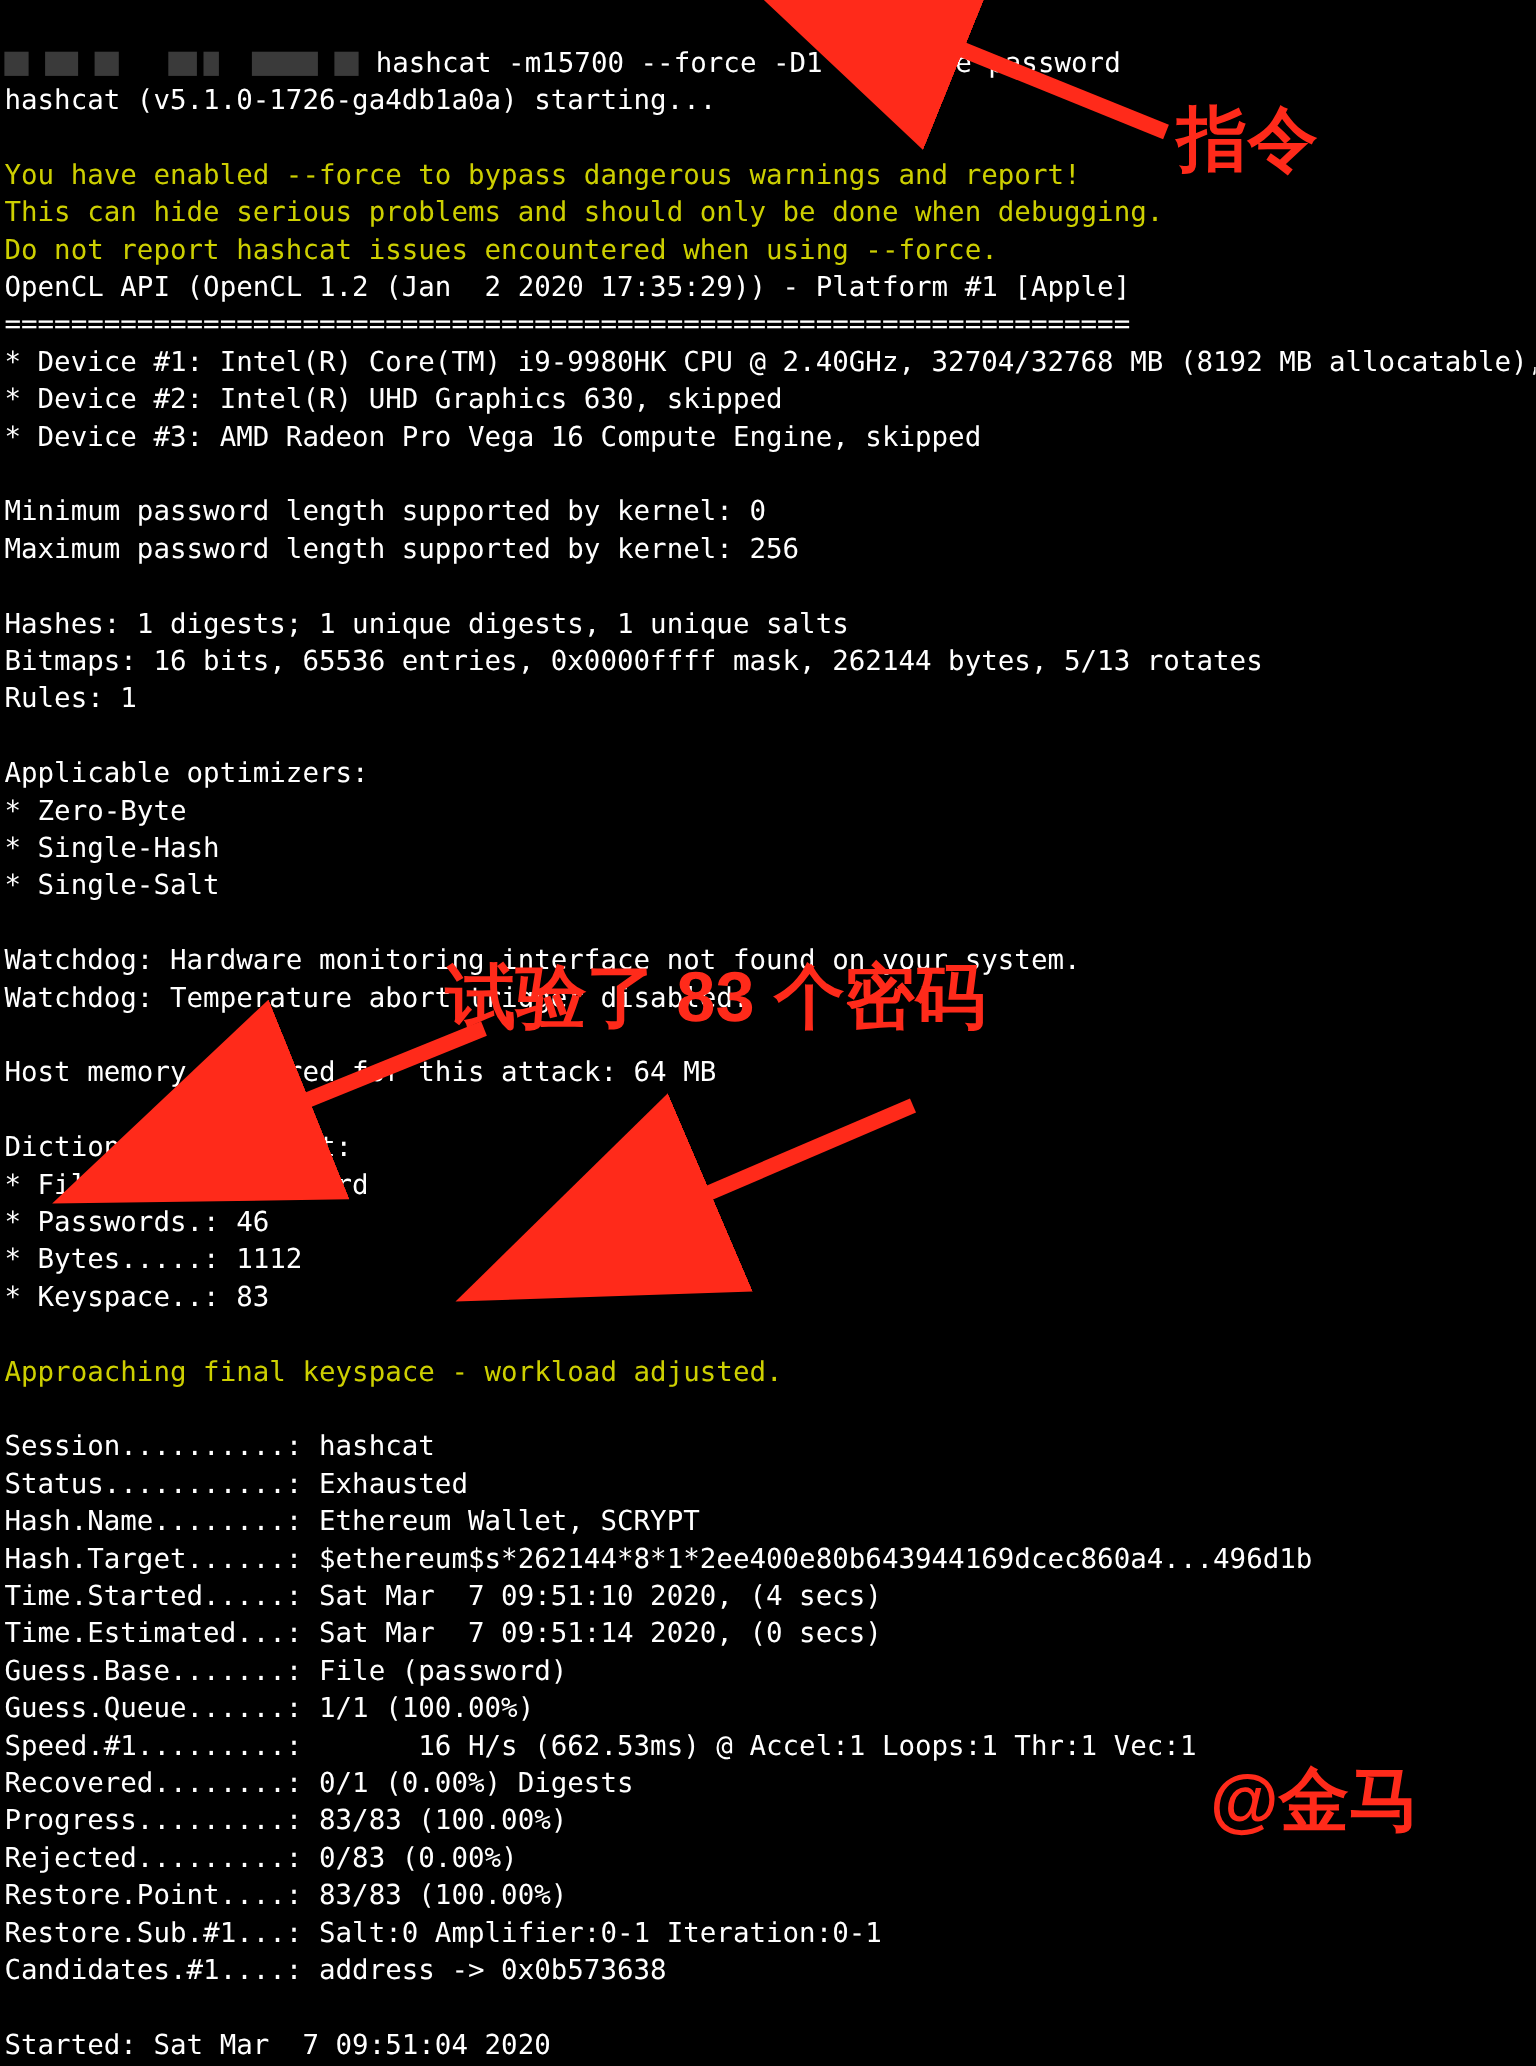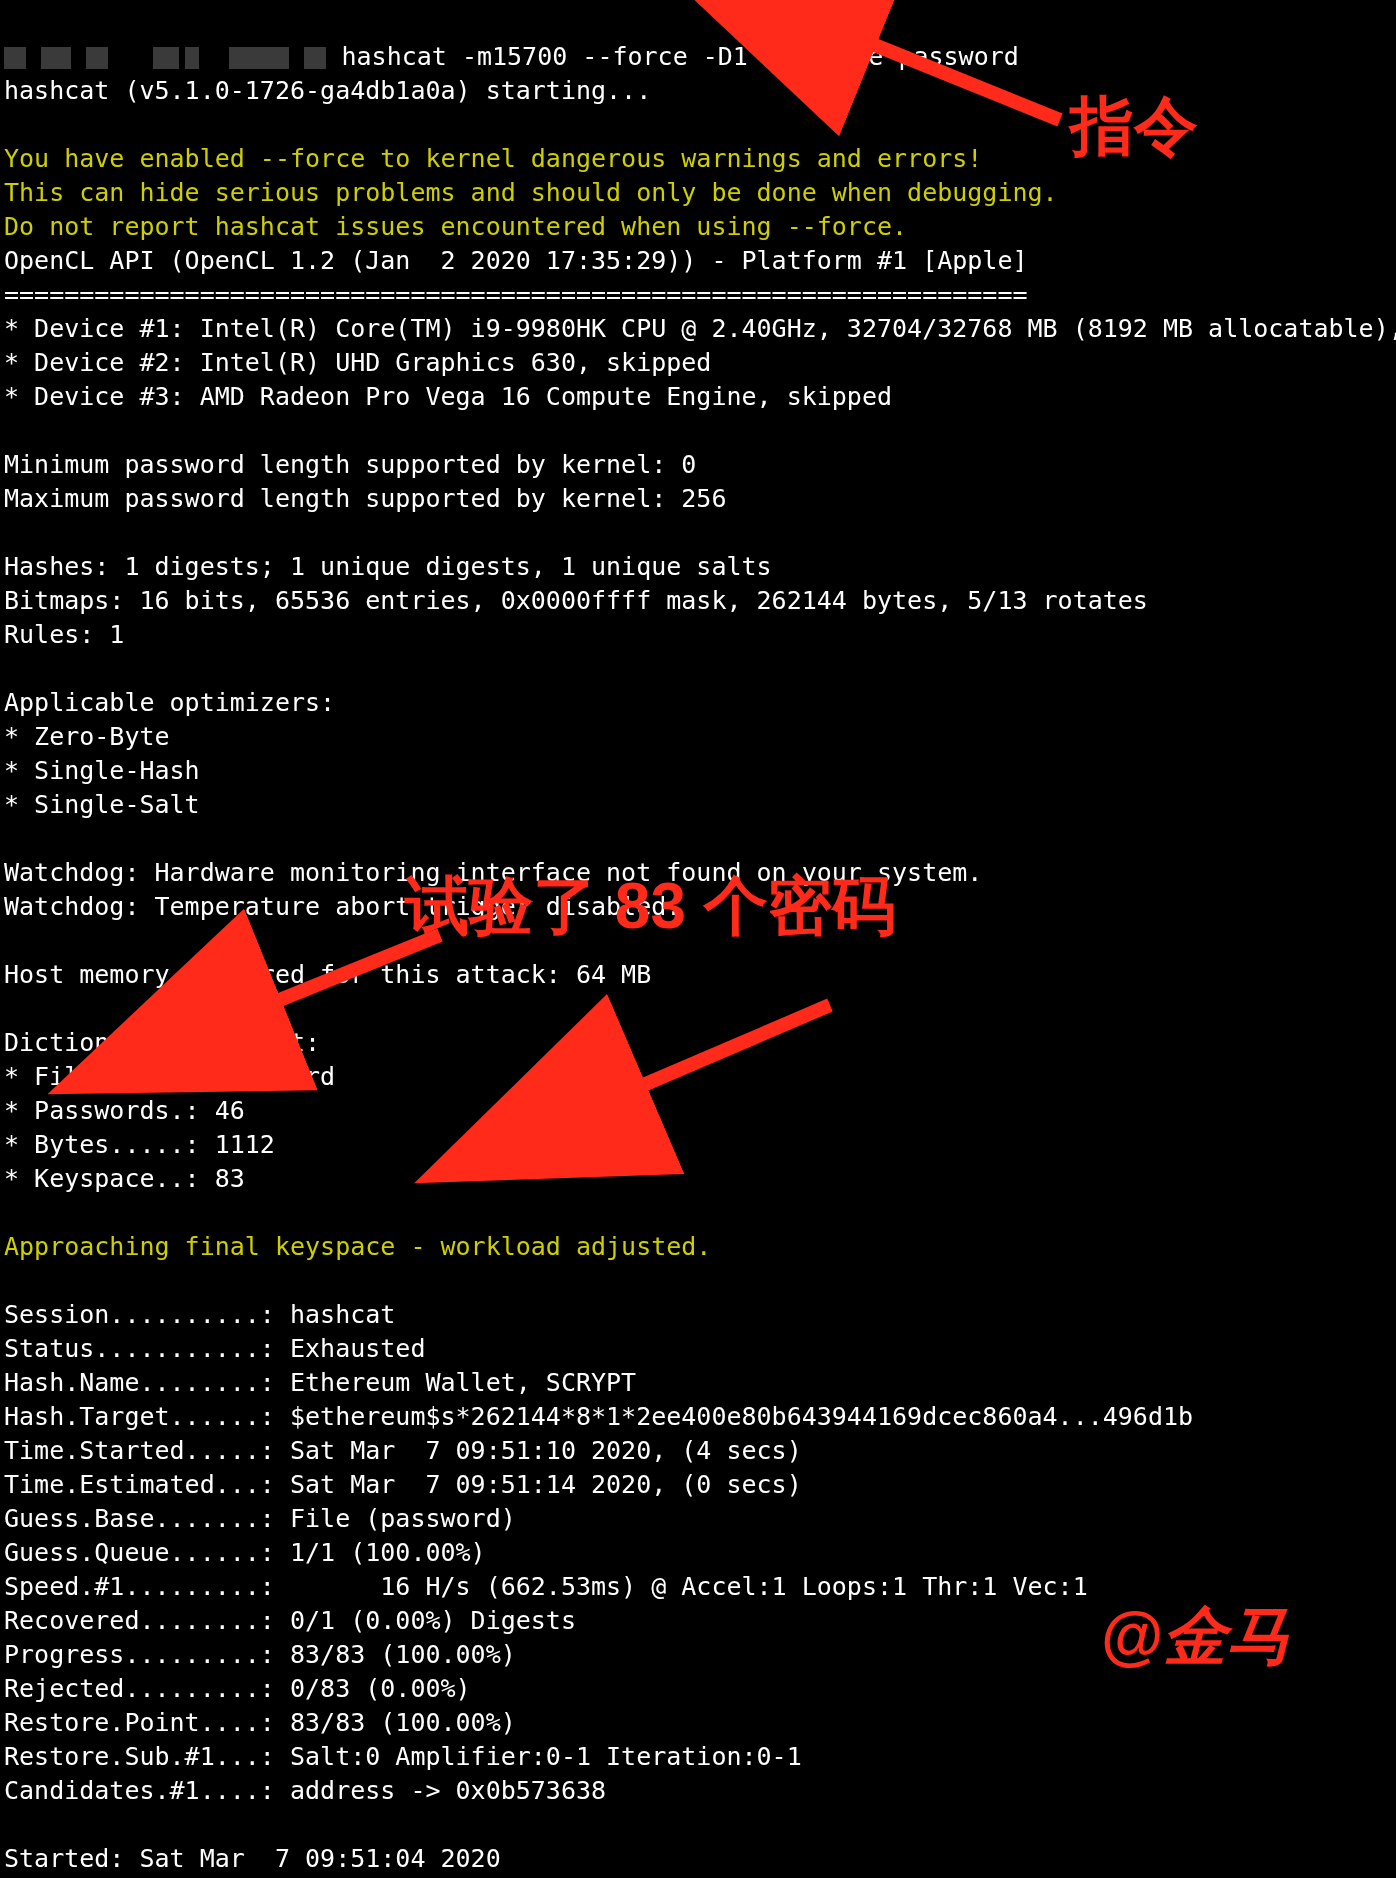--- a/index.html
+++ b/index.html
@@ -43,21 +43,21 @@
     overflow: visible;
   }
 </style>
 </head>
 <body>
 
 <div class="term">
 <span><span class="blur" style="width:22px;height:22px;"></span> <span class="blur" style="width:30px;height:22px;"></span> <span class="blur" style="width:22px;height:22px;"></span>   <span class="blur" style="width:26px;height:22px;"></span><span class="blur" style="width:14px;height:22px;margin-left:6px;"></span>  <span class="blur" style="width:60px;height:22px;"></span> <span class="blur" style="width:22px;height:22px;"></span><span> hashcat -m15700 --force -D1 hashcode password</span></span>
 <span>hashcat (v5.1.0-1726-ga4db1a0a) starting...</span>
 
-<span class="y">You have enabled --force to kernel dangerous warnings and errors!</span>
+<span class="y">You have enabled --force to bypass dangerous warnings and report!</span>
 <span class="y">This can hide serious problems and should only be done when debugging.</span>
 <span class="y">Do not report hashcat issues encountered when using --force.</span>
 <span>OpenCL API (OpenCL 1.2 (Jan  2 2020 17:35:29)) - Platform #1 [Apple]</span>
 <span>====================================================================</span>
 <span>* Device #1: Intel(R) Core(TM) i9-9980HK CPU @ 2.40GHz, 32704/32768 MB (8192 MB allocatable), 16MCU</span>
 <span>* Device #2: Intel(R) UHD Graphics 630, skipped</span>
 <span>* Device #3: AMD Radeon Pro Vega 16 Compute Engine, skipped</span>
 
 <span>Minimum password length supported by kernel: 0</span>
 <span>Maximum password length supported by kernel: 256</span>
@@ -130,13 +130,13 @@
 
 <svg class="arrow" style="left:590px; top:990px;" width="260" height="130">
   <defs>
     <marker id="ah3" markerWidth="18" markerHeight="14" refX="2" refY="7" orient="auto">
       <polygon points="0 0, 18 7, 0 14" fill="#ff2a1a"></polygon>
     </marker>
   </defs>
   <line x1="240" y1="15" x2="30" y2="105" stroke="#ff2a1a" stroke-width="14" marker-end="url(#ah3)"></line>
 </svg>
 
-<div class="anno" style="left:1100px; top:1600px; font-style:italic;">@金马</div>
+<div class="anno" style="left:1100px; top:1600px; ">@金马</div>
 
 </body></html>

